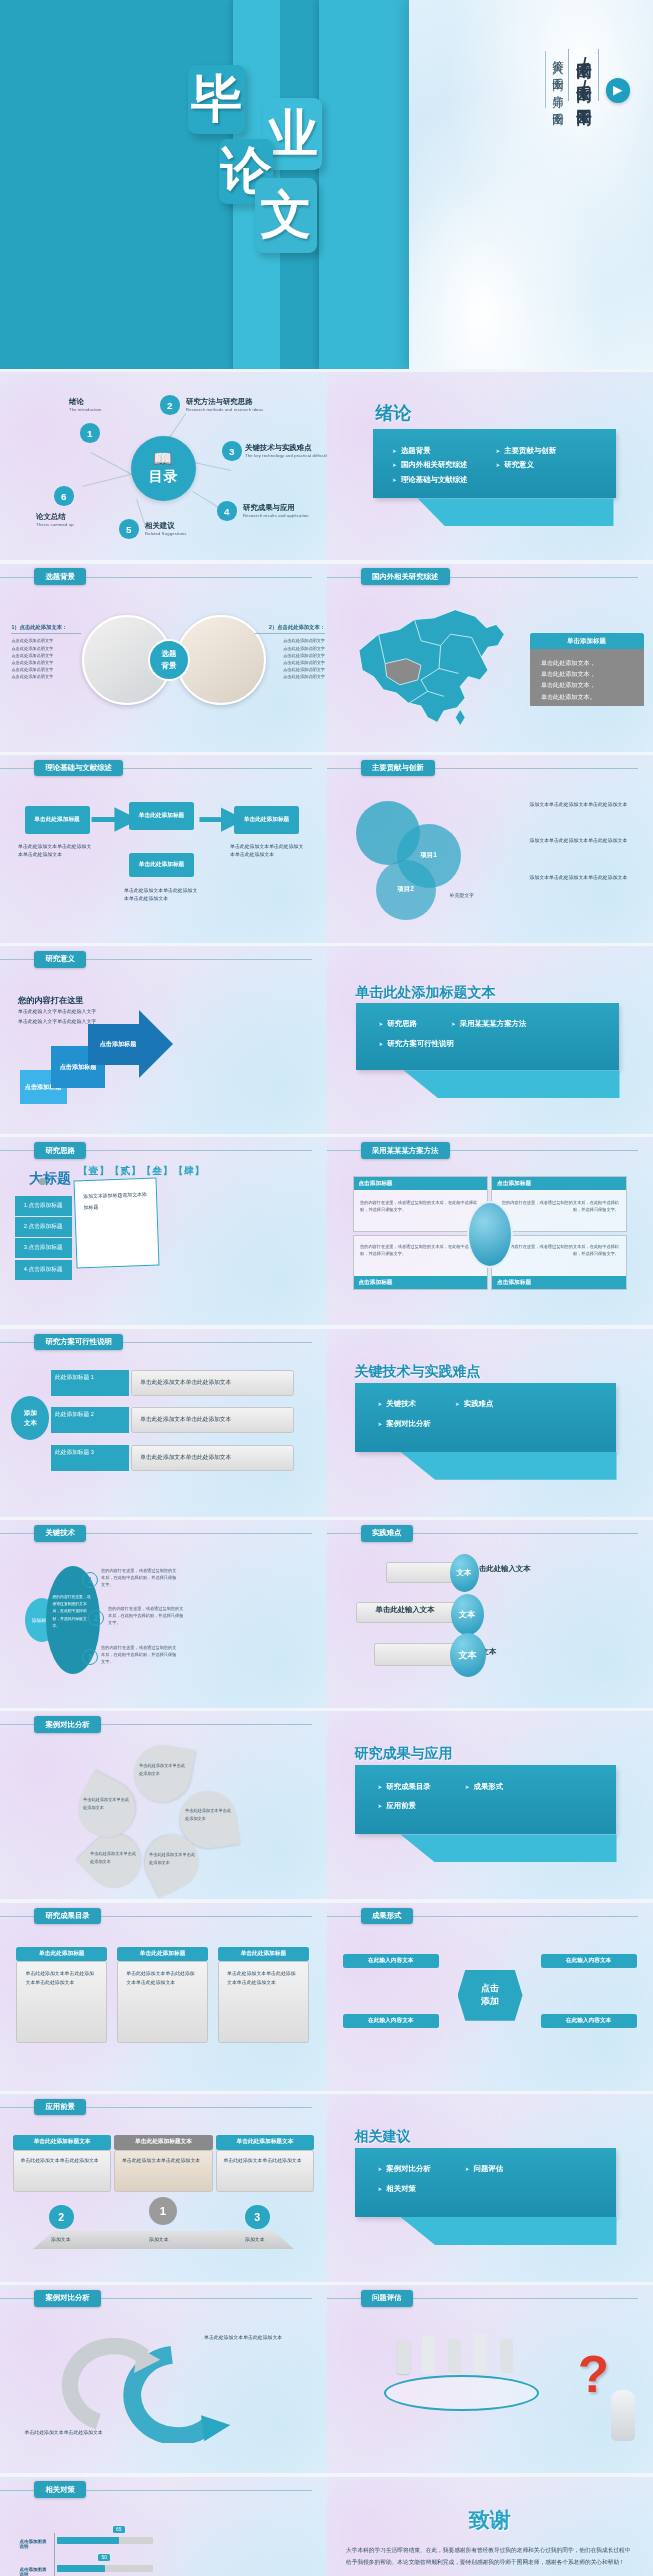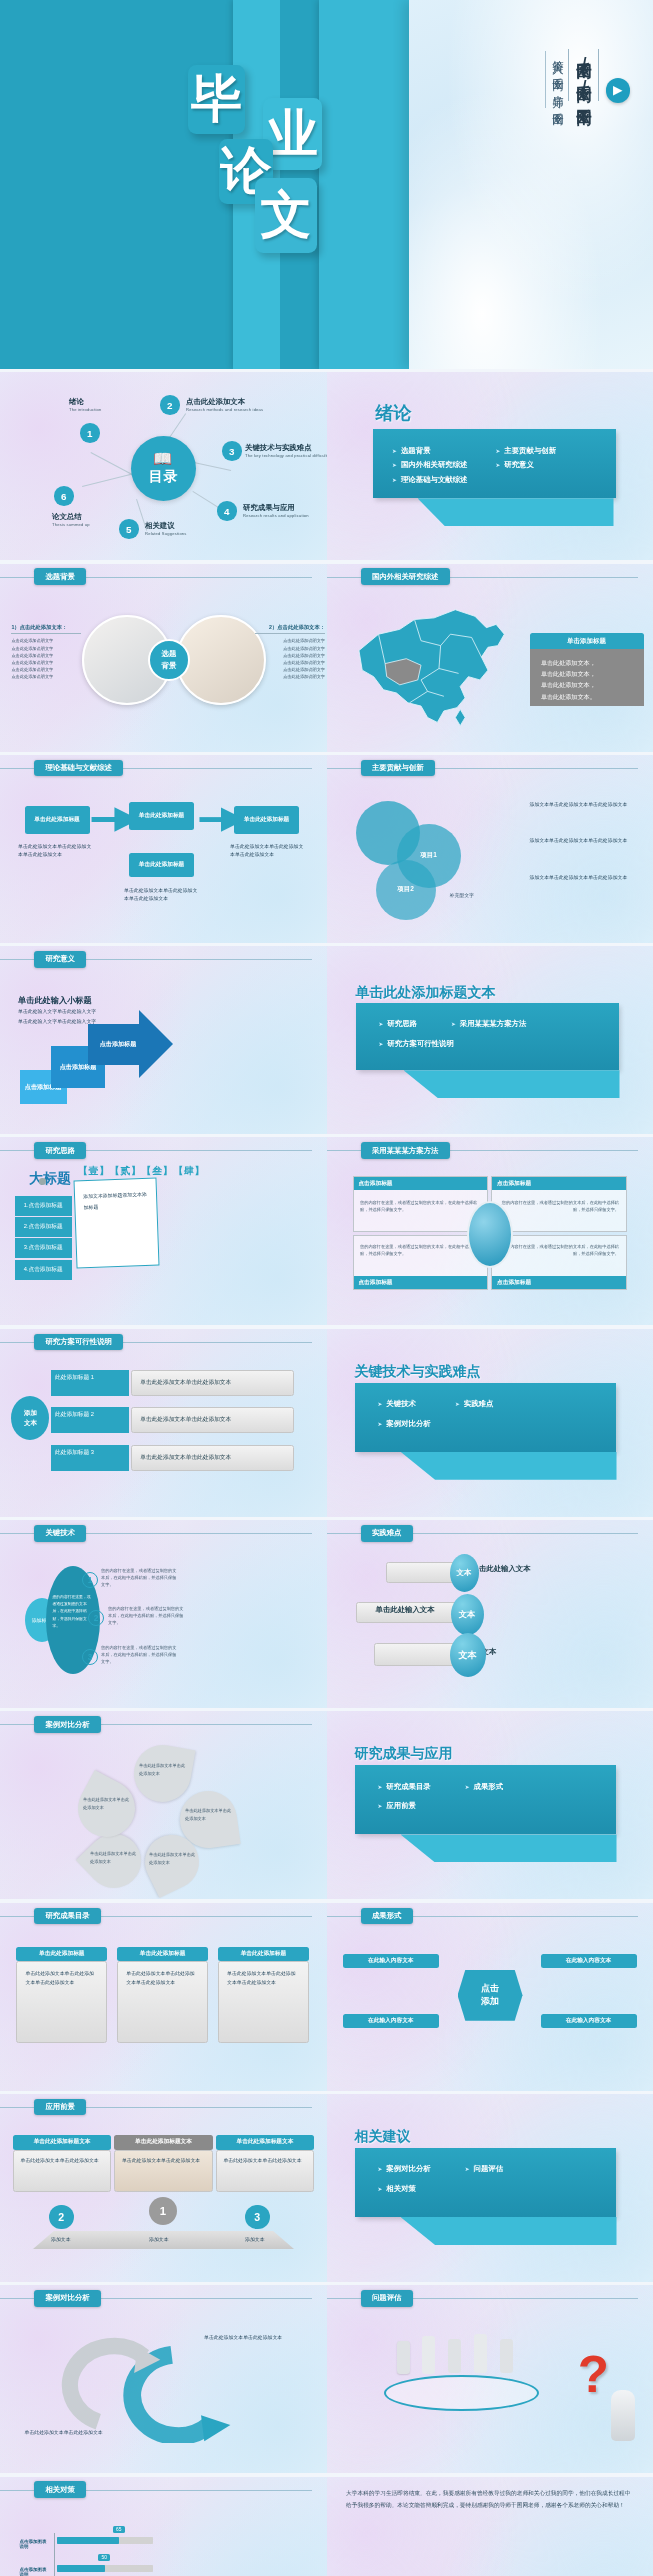--- a/index.html
+++ b/index.html
@@ -152,21 +152,21 @@
       </div>
 
       <div class="toc-num" style="left:80px;top:51px;">1</div>
       <div class="toc-lbl" style="left:69px;top:24.5px;">
         <div class="toc-cn">绪论</div>
         <div class="toc-en">The introduction</div>
       </div>
 
       <div class="toc-num" style="left:160px;top:23px;">2</div>
       <div class="toc-lbl" style="left:186px;top:24.5px;">
-        <div class="toc-cn">点击此处添加文本</div>
+        <div class="toc-cn">研究方法与研究思路</div>
         <div class="toc-en">Research methods and research ideas</div>
       </div>
 
       <div class="toc-num" style="left:222px;top:69px;">3</div>
       <div class="toc-lbl" style="left:245px;top:71px;">
         <div class="toc-cn">关键技术与实践难点</div>
         <div class="toc-en">The key technology and practical difficulties</div>
       </div>
 
       <div class="toc-num" style="left:217px;top:129px;">4</div>
@@ -175,21 +175,21 @@
         <div class="toc-en">Research results and application</div>
       </div>
 
       <div class="toc-num" style="left:119px;top:147px;">5</div>
       <div class="toc-lbl" style="left:145px;top:149px;">
         <div class="toc-cn">相关建议</div>
         <div class="toc-en">Related Suggestions</div>
       </div>
 
       <div class="toc-num" style="left:54px;top:114px;">6</div>
-      <div class="toc-lbl" style="left:52px;top:140px;">
+      <div class="toc-lbl" style="left:36px;top:140px;">
         <div class="toc-cn">论文总结</div>
         <div class="toc-en">Thesis summed up</div>
       </div>
     </div>
 
     <div class="slide half">
       <div class="big-head" style="left:49px;top:29px;font-size:18px;">绪论</div>
       <div class="banner" style="left:46px;top:57px;width:243px;height:69px;">
         <div style="display:flex;padding:11.4px 0 0 19.6px;gap:28px;">
           <div>
@@ -305,21 +305,21 @@
       <div class="tiny2" style="position:absolute;left:203px;top:82px;width:106px;">添加文本单击此处添加文本单击此处添加文本</div>
       <div class="tiny2" style="position:absolute;left:203px;top:119px;width:106px;">添加文本单击此处添加文本单击此处添加文本</div>
     </div>
   </div>
   <div class="sep"></div>
 
   <div class="row">
     <div class="slide half">
       <div class="tag-head"></div>
       <div class="tag">研究意义</div>
-      <div style="position:absolute;left:18px;top:49px;font-size:8.2px;font-weight:700;color:#13364a;">单击此处输入小标题</div>
+      <div style="position:absolute;left:18px;top:49px;font-size:8.2px;font-weight:700;color:#13364a;">您的内容打在这里</div>
       <div class="tiny2" style="position:absolute;left:18px;top:62px;">单击此处输入文字单击此处输入文字</div>
       <div class="tiny2" style="position:absolute;left:18px;top:72px;">单击此处输入文字单击此处输入文字</div>
       <div style="position:absolute;left:19.6px;top:124px;width:47px;height:34px;background:#3cb4ea;color:#fff;font-size:6.1px;font-weight:700;display:flex;align-items:center;justify-content:center;">点击添加标题</div>
       <div style="position:absolute;left:51px;top:100px;width:54px;height:42px;background:#2390cf;color:#fff;font-size:6.1px;font-weight:700;display:flex;align-items:center;justify-content:center;">点击添加标题</div>
       <div style="position:absolute;left:88px;top:78px;width:60px;height:41px;background:#1b76b6;color:#fff;font-size:6.1px;font-weight:700;display:flex;align-items:center;justify-content:center;">点击添加标题</div>
       <div style="position:absolute;left:139px;top:64px;width:0;height:0;border-top:34px solid transparent;border-bottom:34px solid transparent;border-left:34px solid #1b76b6;"></div>
     </div>
 
     <div class="slide half">
       <div class="big-head" style="left:29px;top:38px;">单击此处添加标题文本</div>
@@ -614,19 +614,20 @@
       <div style="position:absolute;left:57px;top:88px;width:96px;">
         <div class="bar-track">
           <div class="bar-fill" style="width:50%;"></div>
           <div class="bar-badge" style="left:43%;">50</div>
         </div>
       </div>
 
     </div>
 
     <div class="slide half">
+      <div class="thx-title" style="margin-top:29px;">致谢</div>
       <div class="thx-p" style="margin:11.4px 19.6px 0;">大学本科的学习生活即将结束。在此，我要感谢所有曾经教导过我的老师和关心过我的同学，他们在我成长过程中给予我很多的帮助。本论文能答辩顺利完成，要特别感谢我的导师千图网老师，感谢各个系老师的关心和帮助！</div>
 
     </div>
   </div>
 
 </div>
 
 
 </body></html>

